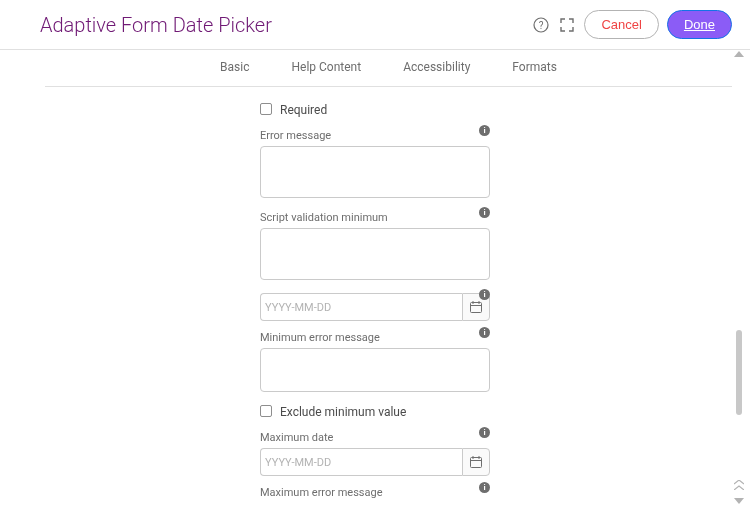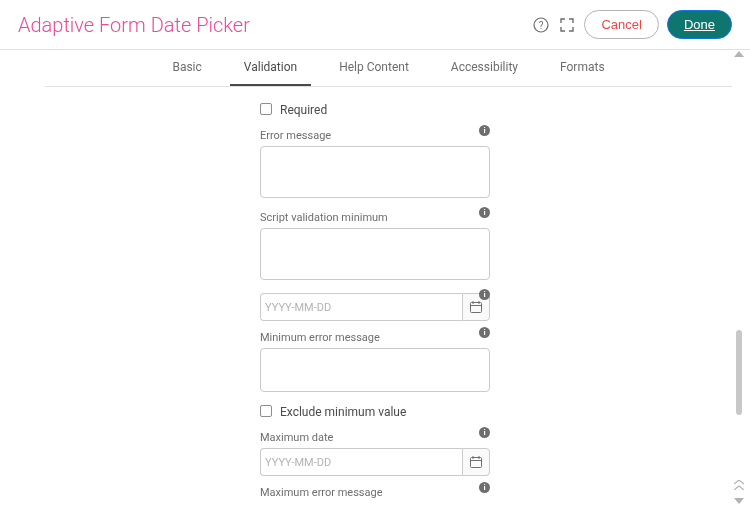--- a/index.html
+++ b/index.html
@@ -19,21 +19,22 @@
     .header {
       display: flex;
       align-items: center;
       justify-content: space-between;
       padding: 10px 18px 10px 18px;
       border-bottom: 1px solid #e0e0e0;
     }
     .title {
       font-size: 20px;
       font-weight: 300;
-      color: #ec4899;
+      color: #701a75;
+      margin-left: 22px;
     }
     .header-actions {
       display: flex;
       align-items: center;
       gap: 8px;
     }
     .icon-circle {
       width: 18px;
       height: 18px;
       display: flex;
@@ -45,21 +46,21 @@
     .btn {
       padding: 6px 16px;
       border-radius: 16px;
       font-size: 13px;
       cursor: pointer;
       border: 1px solid #b3b3b3;
       background: #fff;
       color: #ef4444;
     }
     .btn-primary {
-      background: #0f766e;
+      background: #8b5cf6;
       border-color: #1473e6;
       color: #fff;
       text-decoration: underline;
     }
     .tabs-row {
       position: relative;
       border-bottom: 1px solid #e0e0e0;
       margin: 0 18px 0 45px;
     }
     .tabs {
@@ -222,21 +223,20 @@
     </div>
     <button class="btn">Cancel</button>
     <button class="btn btn-primary">Done</button>
   </div>
 </div>
 
 <div class="content-wrapper">
   <div class="tabs-row">
     <div class="tabs">
       <div class="tab">Basic</div>
-      <div class="tab active">Validation</div>
       <div class="tab">Help Content</div>
       <div class="tab">Accessibility</div>
       <div class="tab">Formats</div>
     </div>
   </div>
 
   <div class="scroll-arrow arrow-top">
     <svg width="10" height="6" viewBox="0 0 10 6">
         <path d="M0 6 L5 0 L10 6 Z" fill="#b3b3b3"></path>
       </svg>

